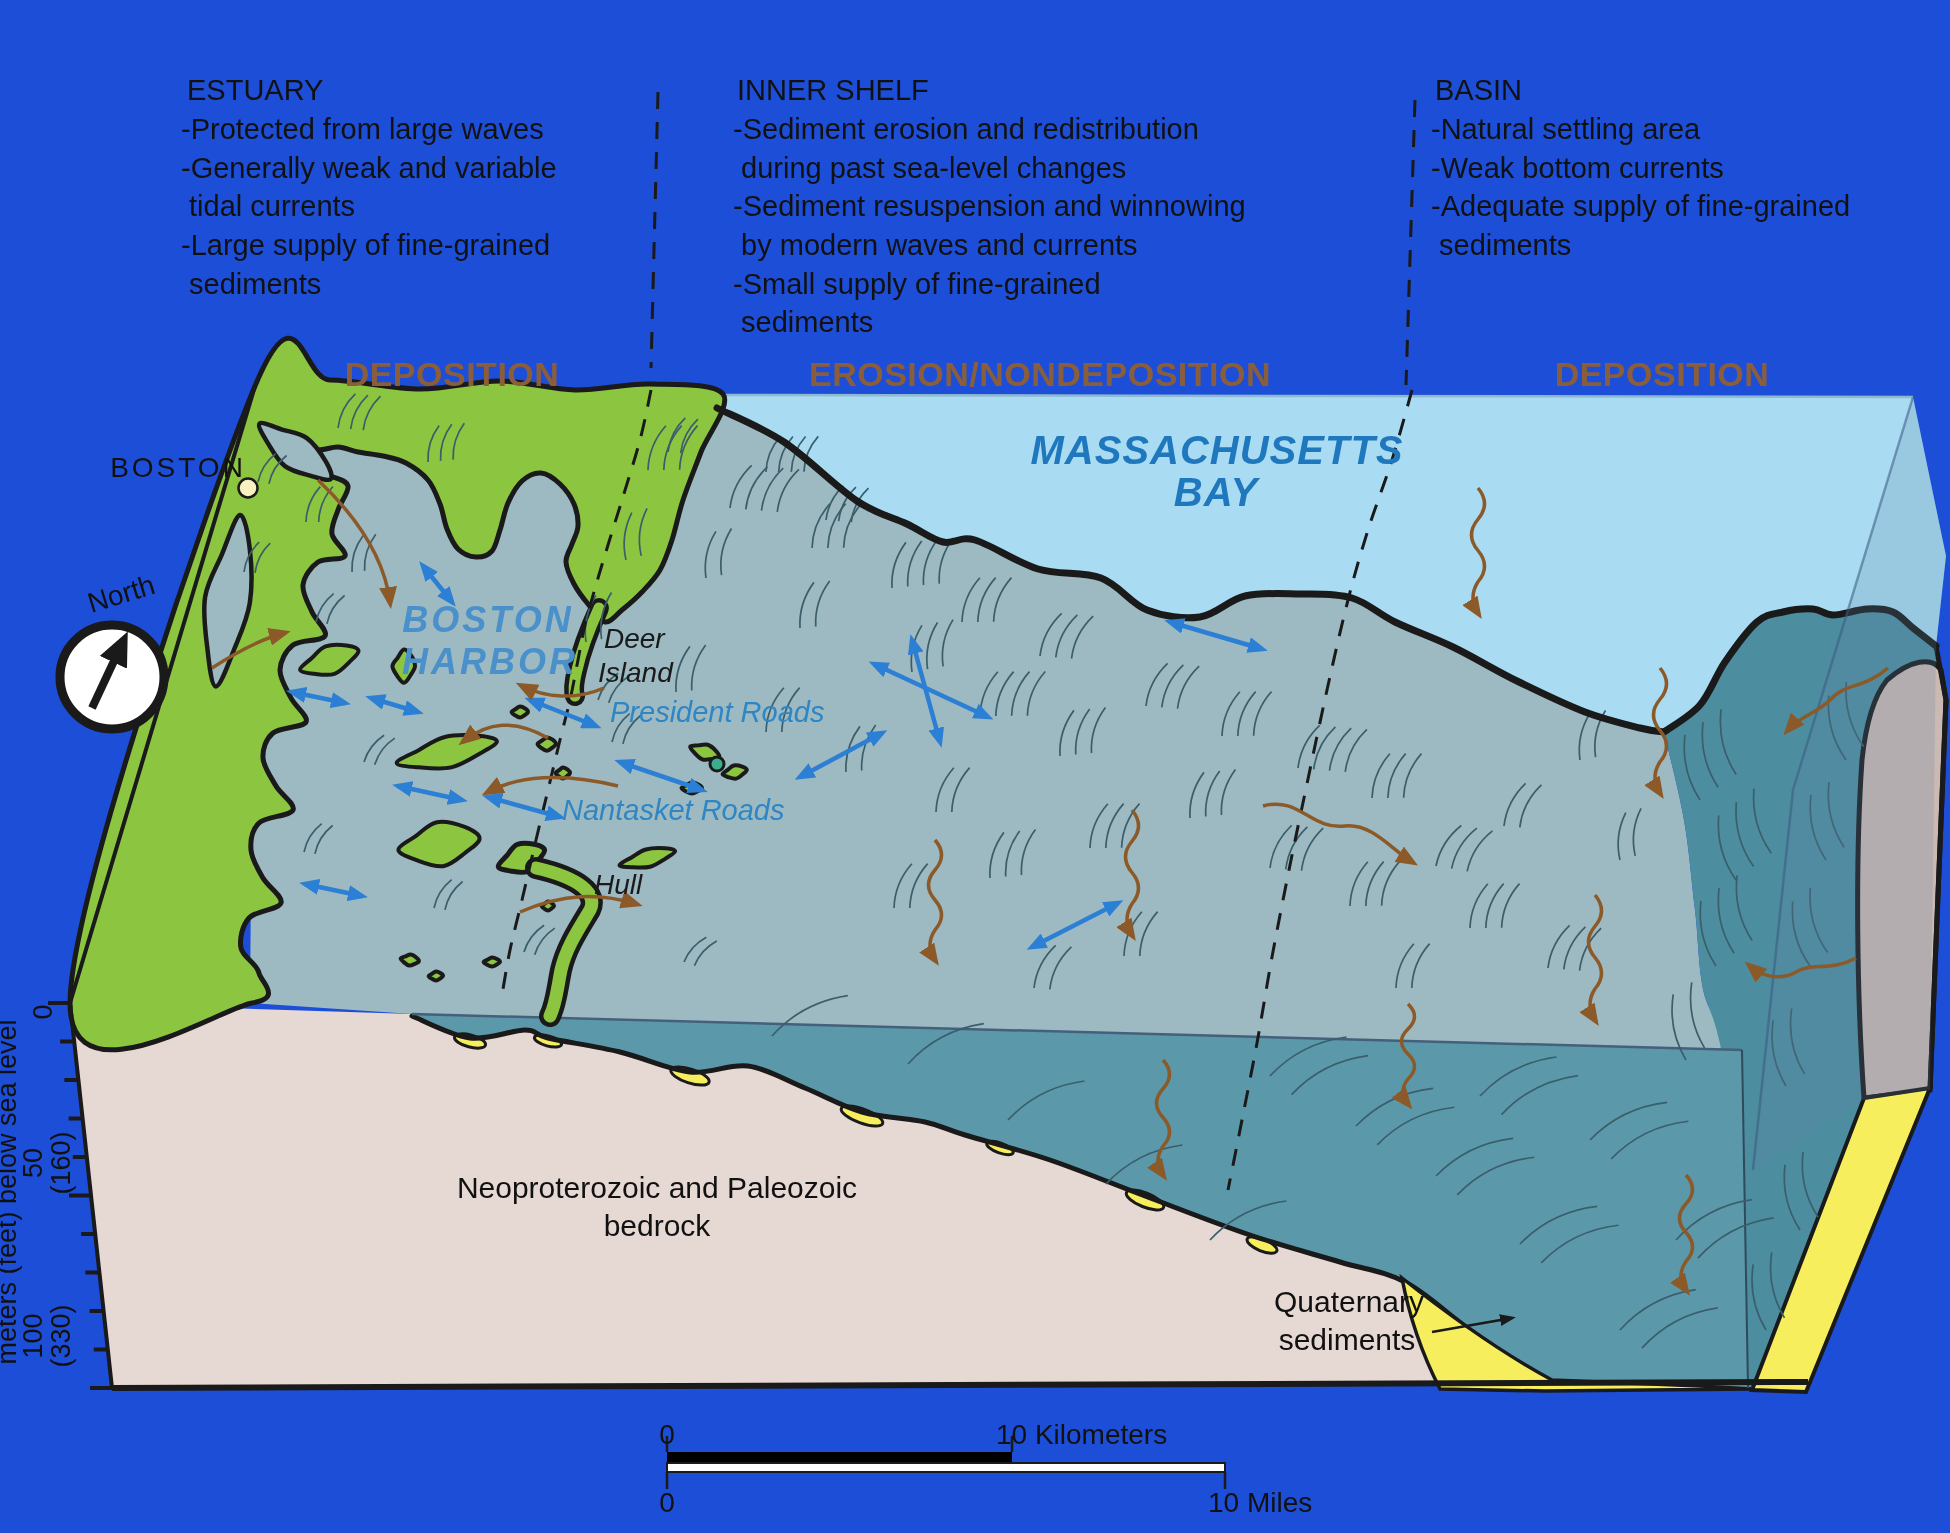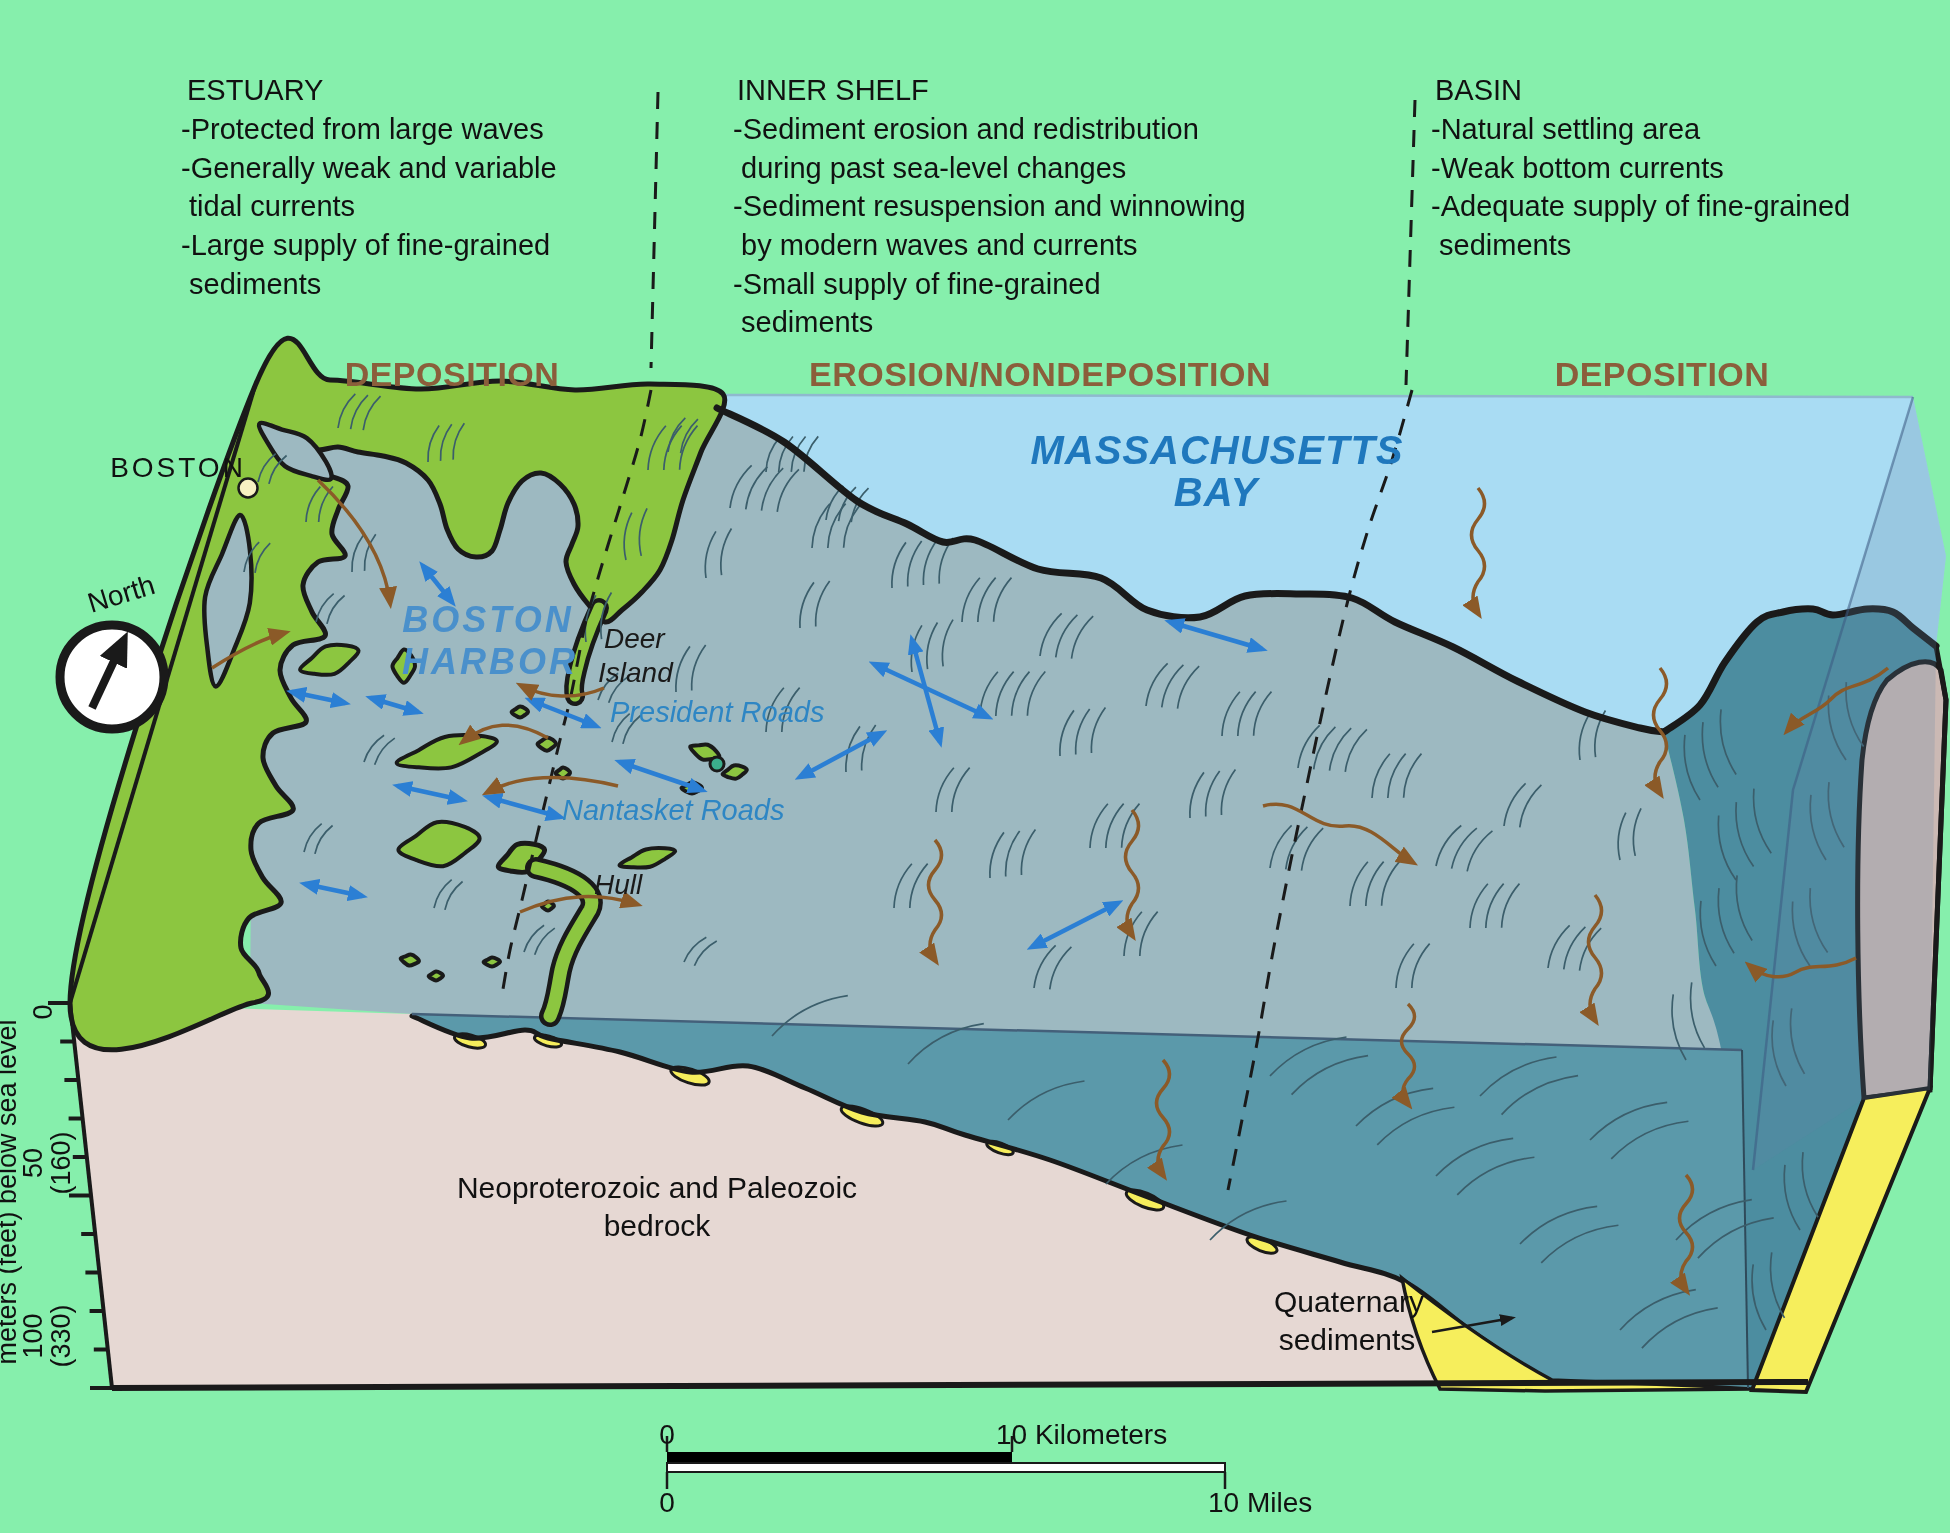--- a/index.html
+++ b/index.html
@@ -1,16 +1,16 @@
 <!DOCTYPE html>
 <html><head>
 <meta charset="utf-8">
 <style>
   html,body{margin:0;padding:0;background:#ffffff;}
-  .stage{position:relative;width:1950px;height:1533px;background:#86efac;overflow:hidden;
+  .stage{position:relative;width:1950px;height:1533px;background:#1d4ed8;overflow:hidden;
          font-family:"Liberation Sans", sans-serif;}
   svg{position:absolute;left:0;top:0;}
   text{white-space:pre;}
   .ann{font-size:29px;fill:#111;}
   .zone{font-size:34px;font-weight:bold;fill:#8B5E3B;letter-spacing:.5px;}
   .city{font-size:28px;fill:#111;letter-spacing:3px;}
   .north{font-size:28px;fill:#111;}
   .harbor{font-size:36px;font-weight:bold;font-style:italic;letter-spacing:3px;fill:#4A90CB;}
   .bay{font-size:40px;font-weight:bold;font-style:italic;letter-spacing:1px;fill:#1F78BD;}
   .placeDark{font-size:28px;font-style:italic;fill:#1a1a1a;}

